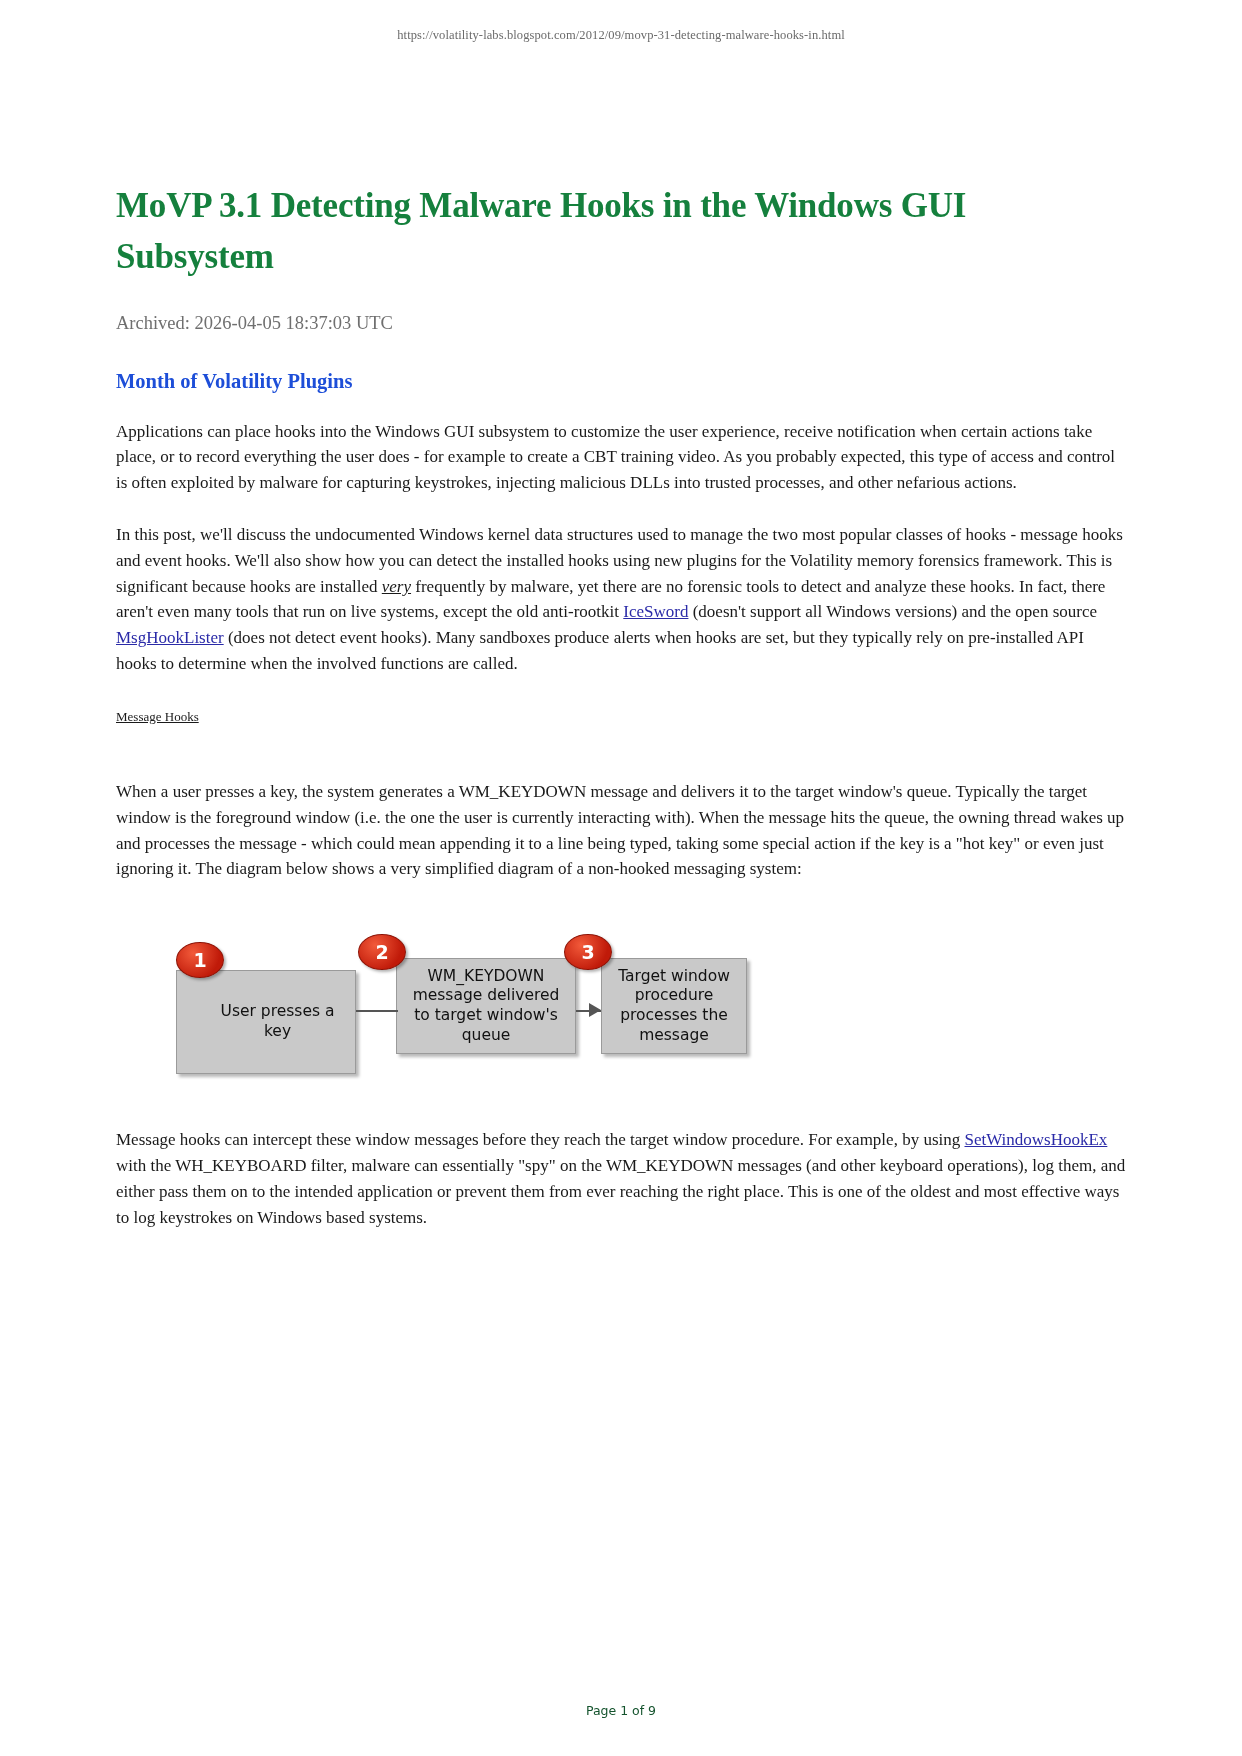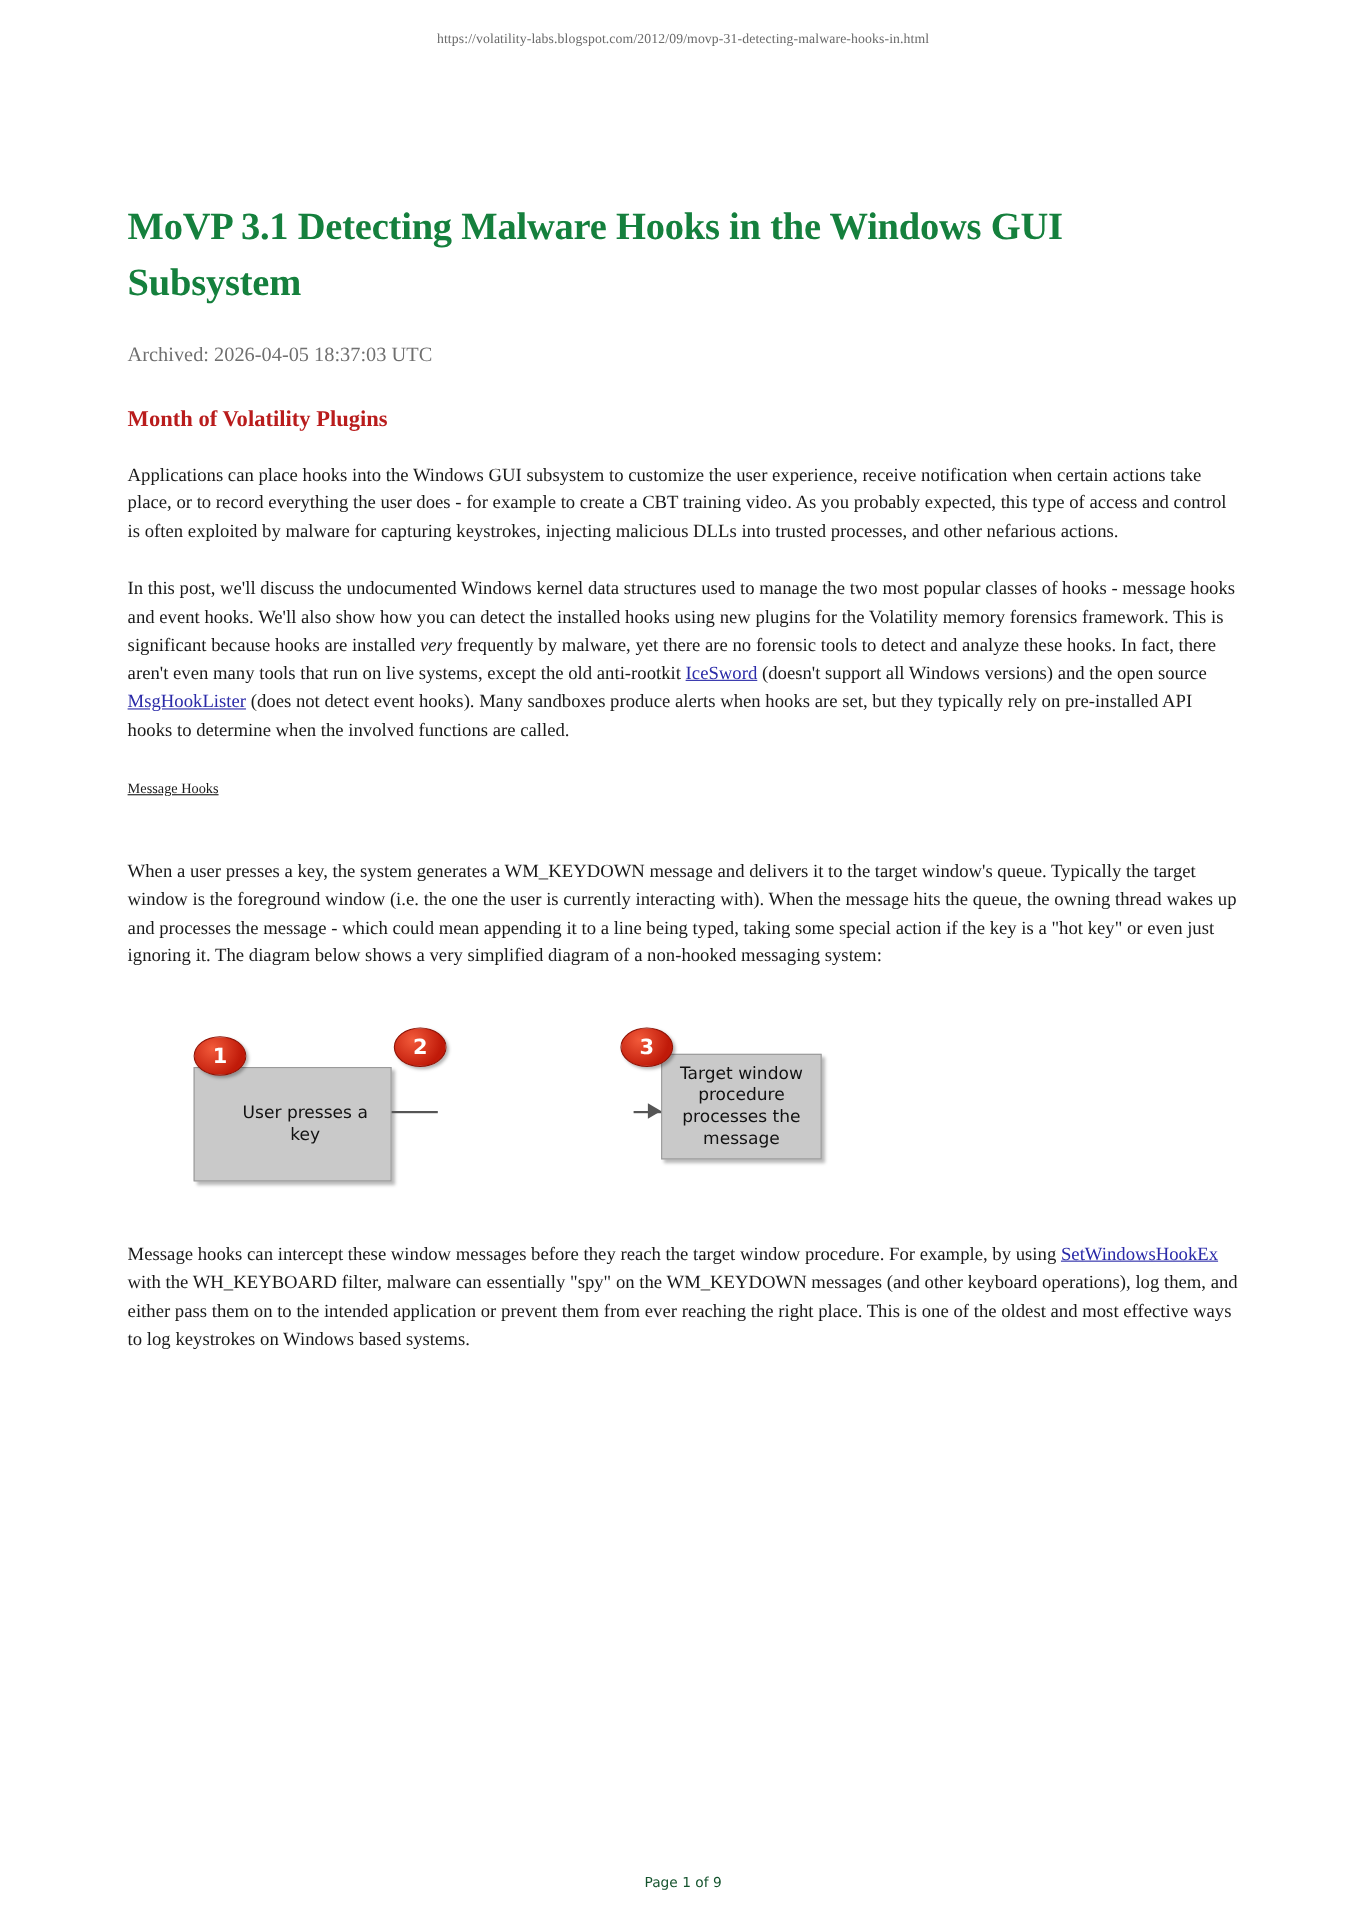--- a/index.html
+++ b/index.html
@@ -46,40 +46,40 @@
   .archived {
     font-size: 18.5px;
     color: #6f6f6f;
     margin-top: 30px;
     margin-bottom: 16px;
   }
   h2.section-head {
     font-size: 20.5px;
     font-weight: bold;
     margin: 36px 0 0 0;
-    color: #b91c1c;
+    color: #1d4ed8;
   }
   p.para {
     font-size: 17px;
     line-height: 1.52;
     margin: 26px 0 0 0;
     color: #1a1a1a;
     text-align: left;
   }
   .sub-head {
     font-size: 13px;
     margin: 32px 0 0 0;
     text-decoration: underline;
     color: #1a1a1a;
   }
   a.link {
     color: #2a2aa8;
     text-decoration: underline;
   }
-  .italic { font-style: italic; }
+  .italic { font-style: italic; text-decoration: underline; }
 
   
   .figure {
     margin: 50px 0 0 30px;
     position: relative;
     width: 620px;
     height: 145px;
   }
   .fig-box {
     position: absolute;
@@ -164,20 +164,21 @@
     <p class="para">Applications can place hooks into the Windows GUI subsystem to customize the user experience, receive notification when certain actions take place, or to record everything the user does - for example to create a CBT training video. As you probably expected, this type of access and control is often exploited by malware for capturing keystrokes, injecting malicious DLLs into trusted processes, and other nefarious actions.</p>
 
     <p class="para"><span>In this post, we'll discuss the undocumented Windows kernel data structures used to manage the two most popular classes of hooks - message hooks and event hooks. We'll also show how you can detect the installed hooks using new plugins for the Volatility memory forensics framework. This is significant because hooks are installed </span><span class="italic">very</span><span> frequently by malware, yet there are no forensic tools to detect and analyze these hooks. In fact, there aren't even many tools that run on live systems, except the old anti-rootkit </span><a class="link" href="#">IceSword</a><span> (doesn't support all Windows versions) and the open source </span><a class="link" href="#">MsgHookLister</a><span> (does not detect event hooks). Many sandboxes produce alerts when hooks are set, but they typically rely on pre-installed API hooks to determine when the involved functions are called.</span></p>
 
     <div class="sub-head">Message Hooks</div>
 
     <p class="para" style="margin-top:54px;">When a user presses a key, the system generates a WM_KEYDOWN message and delivers it to the target window's queue. Typically the target window is the foreground window (i.e. the one the user is currently interacting with). When the message hits the queue, the owning thread wakes up and processes the message - which could mean appending it to a line being typed, taking some special action if the key is a "hot key" or even just ignoring it. The diagram below shows a very simplified diagram of a non-hooked messaging system:</p>
 
     <div class="figure">
       <div class="fig-box box1">User presses a key</div>
+      <div class="fig-box box2">WM_KEYDOWN message delivered to target window's queue</div>
       <div class="fig-box box3">Target window procedure processes the message</div>
       <div class="connector c1"></div>
       <div class="connector c2"></div>
       <div class="arrowhead"></div>
       <div class="badge badge1">1</div>
       <div class="badge badge2">2</div>
       <div class="badge badge3">3</div>
     </div>
 
     <p class="para" style="margin-top:50px;"><span>Message hooks can intercept these window messages before they reach the target window procedure. For example, by using </span><a class="link" href="#">SetWindowsHookEx</a><span> with the WH_KEYBOARD filter, malware can essentially "spy" on the WM_KEYDOWN messages (and other keyboard operations), log them, and either pass them on to the intended application or prevent them from ever reaching the right place. This is one of the oldest and most effective ways to log keystrokes on Windows based systems.</span></p>

